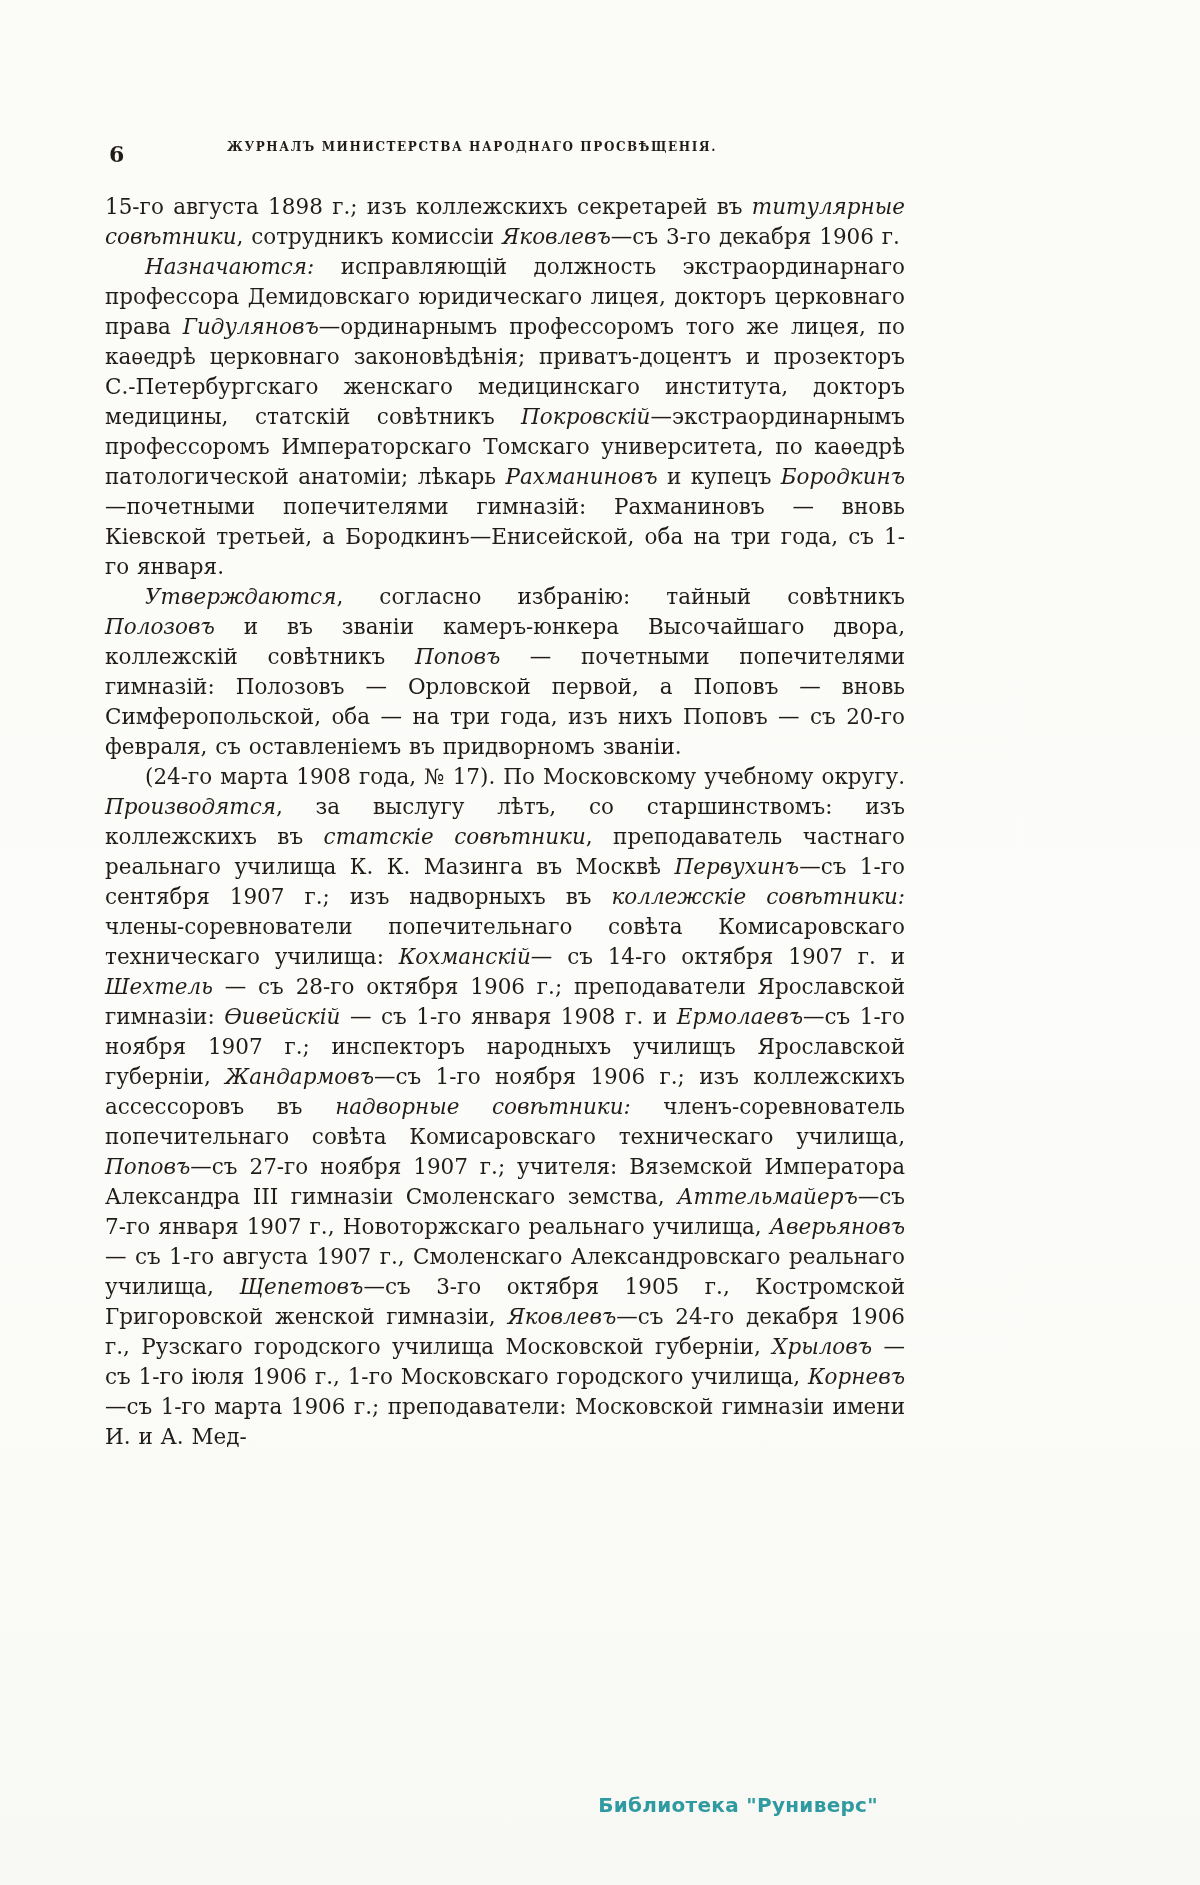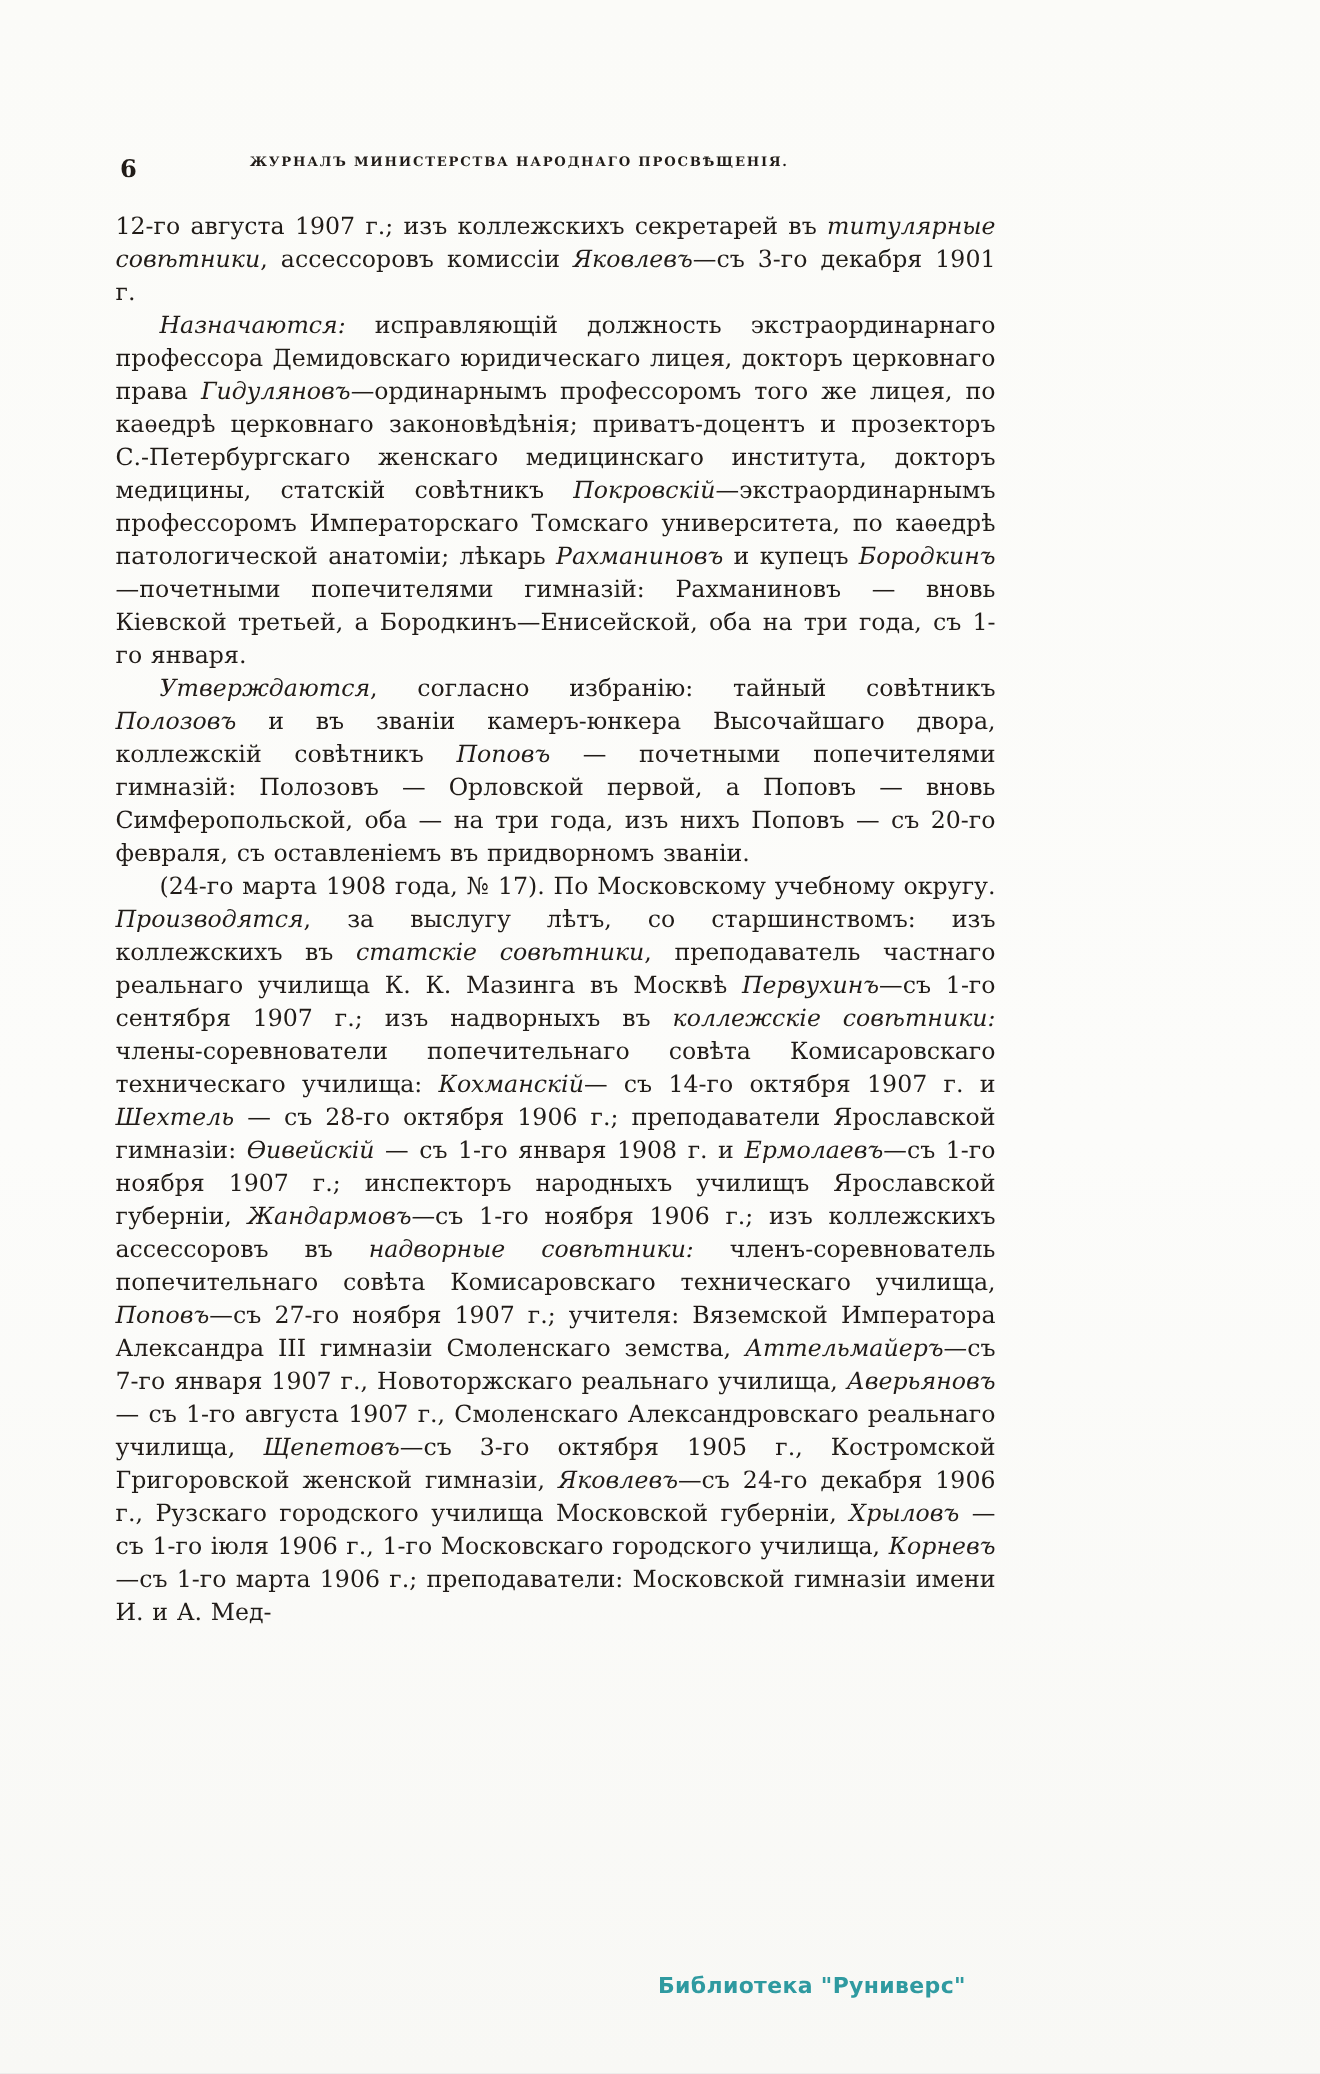--- a/index.html
+++ b/index.html
@@ -72,19 +72,19 @@
 </style>
 </head>
 <body>
 
 <div class="scan">
   <div class="header">
     <span class="pagenum">6</span>
     <span class="running">ЖУРНАЛЪ МИНИСТЕРСТВА НАРОДНАГО ПРОСВѢЩЕНІЯ.</span>
   </div>
   <div class="text-block" id="paragraphs">
-      <p class=""><span>12-го августа 1907 г.; изъ коллежскихъ секретарей въ </span><span class="it">титулярные совѣтники</span><span>, ассессоровъ комиссіи </span><span class="it">Яковлевъ</span><span>—съ 3-го декабря 1901 г.</span></p>
+      <p class=""><span>15-го августа 1898 г.; изъ коллежскихъ секретарей въ </span><span class="it">титулярные совѣтники</span><span>, сотрудникъ комиссіи </span><span class="it">Яковлевъ</span><span>—съ 3-го декабря 1906 г.</span></p>
       <p class="indent"><span class="it">Назначаются:</span><span> исправляющій должность экстраординарнаго профессора Демидовскаго юридическаго лицея, докторъ церковнаго права </span><span class="it">Гидуляновъ</span><span>—ординарнымъ профессоромъ того же лицея, по каѳедрѣ церковнаго законовѣдѣнія; приватъ-доцентъ и прозекторъ С.-Петербургскаго женскаго медицинскаго института, докторъ медицины, статскій совѣтникъ </span><span class="it">Покровскій</span><span>—экстраординарнымъ профессоромъ Императорскаго Томскаго университета, по каѳедрѣ патологической анатоміи; лѣкарь </span><span class="it">Рахманиновъ</span><span> и купецъ </span><span class="it">Бородкинъ</span><span>—почетными попечителями гимназій: Рахманиновъ — вновь Кіевской третьей, а Бородкинъ—Енисейской, оба на три года, съ 1-го января.</span></p>
       <p class="indent"><span class="it">Утверждаются</span><span>, согласно избранію: тайный совѣтникъ </span><span class="it">Полозовъ</span><span> и въ званіи камеръ-юнкера Высочайшаго двора, коллежскій совѣтникъ </span><span class="it">Поповъ</span><span> — почетными попечителями гимназій: Полозовъ — Орловской первой, а Поповъ — вновь Симферопольской, оба — на три года, изъ нихъ Поповъ — съ 20-го февраля, съ оставленіемъ въ придворномъ званіи.</span></p>
       <p class="indent"><span>(24-го марта 1908 года, № 17). По Московскому учебному округу. </span><span class="it">Производятся</span><span>, за выслугу лѣтъ, со старшинствомъ: изъ коллежскихъ въ </span><span class="it">статскіе совѣтники</span><span>, преподаватель частнаго реальнаго училища К. К. Мазинга въ Москвѣ </span><span class="it">Первухинъ</span><span>—съ 1-го сентября 1907 г.; изъ надворныхъ въ </span><span class="it">коллежскіе совѣтники:</span><span> члены-соревнователи попечительнаго совѣта Комисаровскаго техническаго училища: </span><span class="it">Кохманскій</span><span>— съ 14-го октября 1907 г. и </span><span class="it">Шехтель</span><span> — съ 28-го октября 1906 г.; преподаватели Ярославской гимназіи: </span><span class="it">Ѳивейскій</span><span> — съ 1-го января 1908 г. и </span><span class="it">Ермолаевъ</span><span>—съ 1-го ноября 1907 г.; инспекторъ народныхъ училищъ Ярославской губерніи, </span><span class="it">Жандармовъ</span><span>—съ 1-го ноября 1906 г.; изъ коллежскихъ ассессоровъ въ </span><span class="it">надворные совѣтники:</span><span> членъ-соревнователь попечительнаго совѣта Комисаровскаго техническаго училища, </span><span class="it">Поповъ</span><span>—съ 27-го ноября 1907 г.; учителя: Вяземской Императора Александра III гимназіи Смоленскаго земства, </span><span class="it">Аттельмайеръ</span><span>—съ 7-го января 1907 г., Новоторжскаго реальнаго училища, </span><span class="it">Аверьяновъ</span><span> — съ 1-го августа 1907 г., Смоленскаго Александровскаго реальнаго училища, </span><span class="it">Щепетовъ</span><span>—съ 3-го октября 1905 г., Костромской Григоровской женской гимназіи, </span><span class="it">Яковлевъ</span><span>—съ 24-го декабря 1906 г., Рузскаго городского училища Московской губерніи, </span><span class="it">Хрыловъ</span><span> — съ 1-го іюля 1906 г., 1-го Московскаго городского училища, </span><span class="it">Корневъ</span><span>—съ 1-го марта 1906 г.; преподаватели: Московской гимназіи имени И. и А. Мед-</span></p>
     </div>
   <div class="watermark">Библиотека "Руниверс"</div>
 </div>
 
 </body></html>

